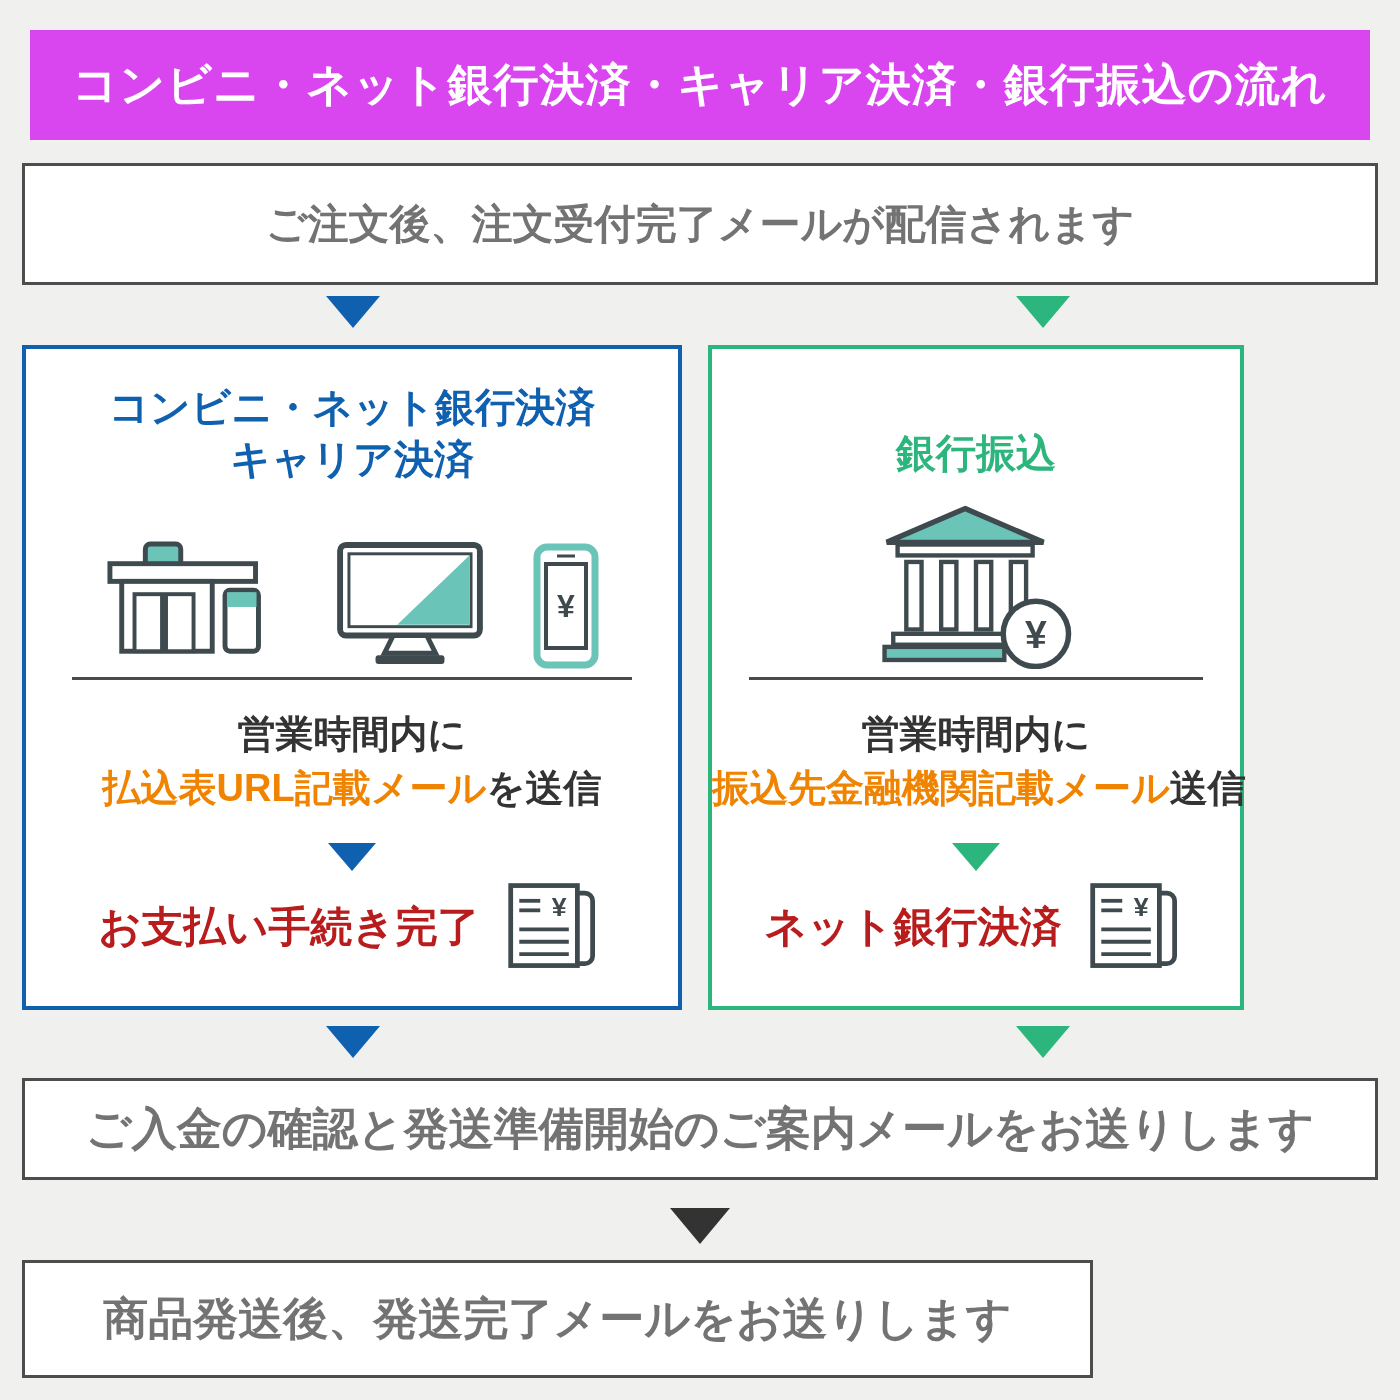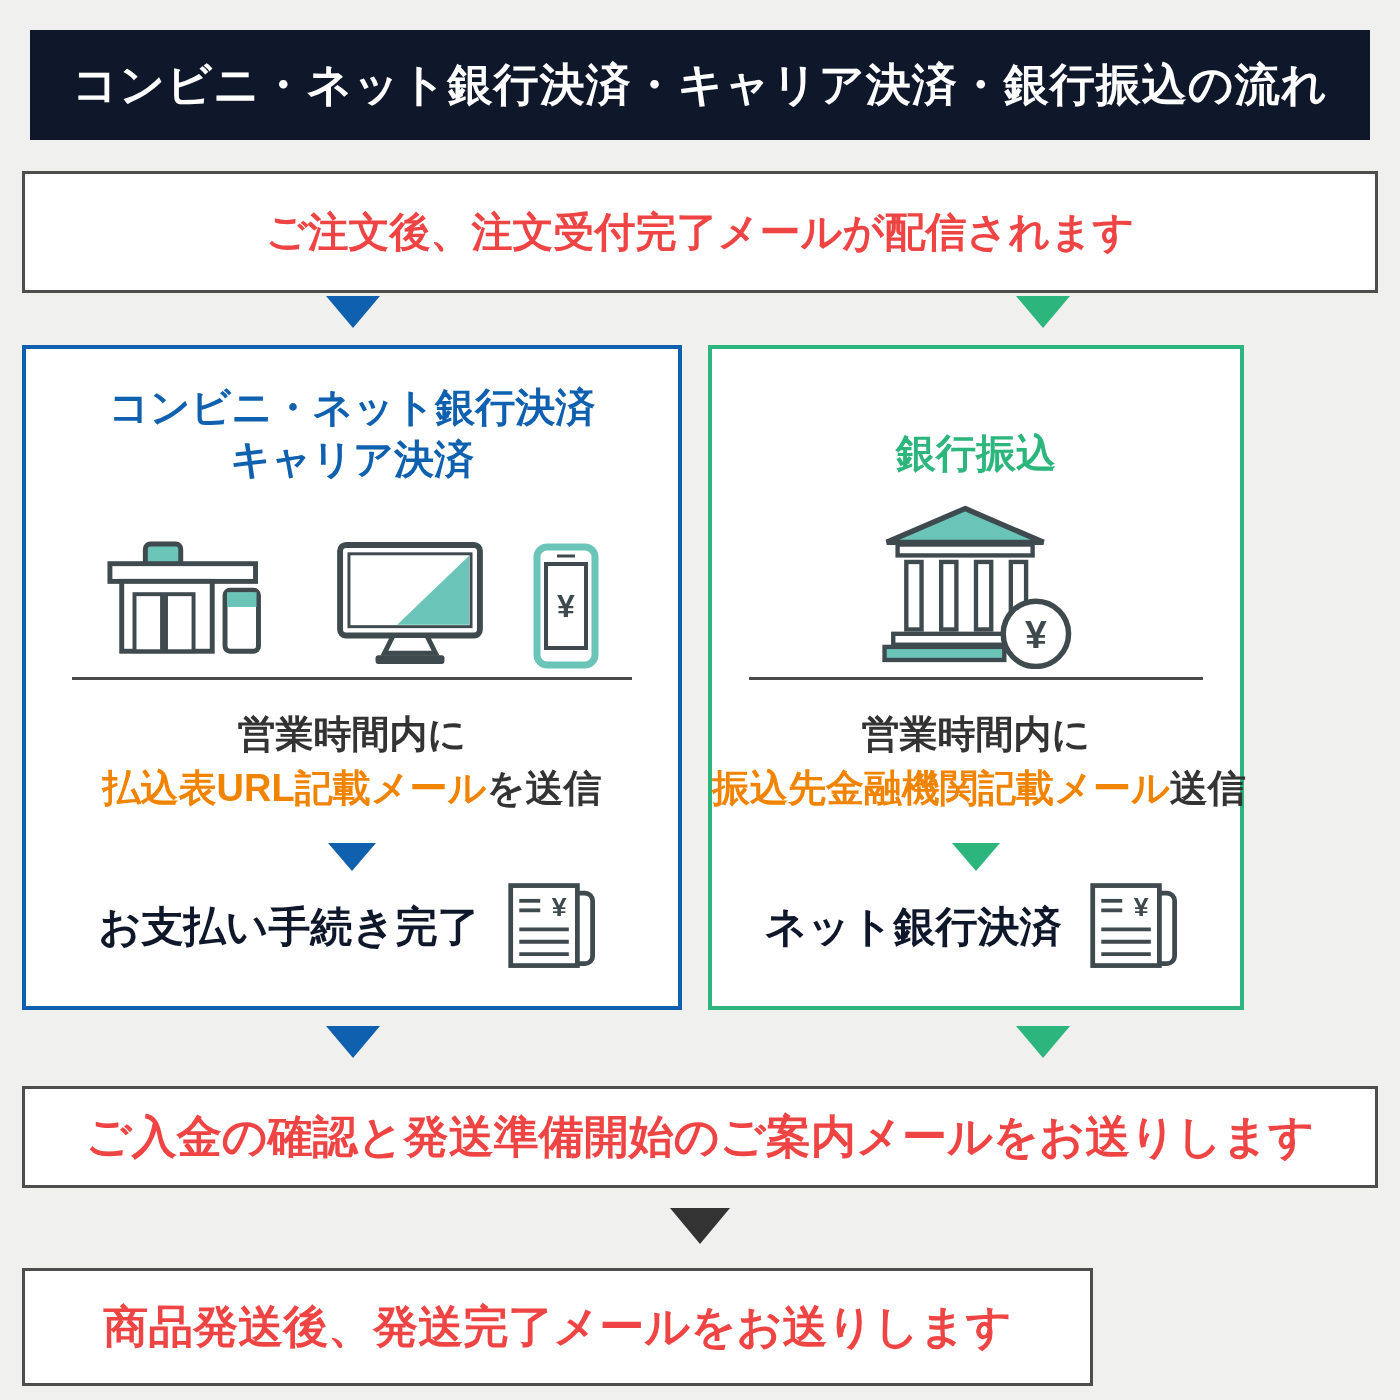--- a/index.html
+++ b/index.html
@@ -6,30 +6,30 @@
   body{background:#ffffff;}
   .page{
     position:relative;width:1400px;height:1400px;overflow:hidden;
     background:#f0f0ee;
     font-family:"Liberation Sans","DejaVu Sans",sans-serif;
     color:#333333;
   }
   
   .header{
     position:absolute;left:30px;top:30px;width:1340px;height:110px;
-    background:#0f172a;color:#ffffff;
+    background:#d946ef;color:#ffffff;
     display:flex;align-items:center;justify-content:center;
     font-size:45px;font-weight:bold;letter-spacing:1px;
     box-sizing:border-box;
   }
   
   .step-box{
     position:absolute;background:#ffffff;border:3px solid #4d4d4d;
     display:flex;align-items:center;justify-content:center;
-    font-weight:bold;color:#ef4444;box-sizing:border-box;text-align:center;margin-top:8px;
+    font-weight:bold;color:#737373;box-sizing:border-box;text-align:center;
   }
   #step-order{left:22px;top:163px;width:1356px;height:122px;font-size:41px;}
   #step-confirm{left:22px;top:1078px;width:1356px;height:102px;font-size:45px;}
   #step-ship{left:22px;top:1260px;width:1071px;height:118px;font-size:45px;}
   
   .tri{
     position:absolute;width:0;height:0;
     border-left:27px solid transparent;border-right:27px solid transparent;
     border-top:32px solid #333333;
   }
@@ -76,21 +76,21 @@
   .mail .hl{color:#f08300;}
   .col-arrow{
     position:absolute;top:494px;left:50%;margin-left:-24px;
     width:0;height:0;border-left:24px solid transparent;border-right:24px solid transparent;
     border-top:28px solid #1060b0;
   }
   .col.right .col-arrow{border-top-color:#2cb57c;}
   .complete{
     position:absolute;top:532px;left:0;right:0;
     display:flex;align-items:center;justify-content:center;gap:26px;
-    font-size:42px;font-weight:bold;color:#0f172a;
+    font-size:42px;font-weight:bold;color:#b91c1c;
   }
   svg{display:block;}
   svg text{font-family:"Liberation Sans","DejaVu Sans",sans-serif;font-weight:bold;}
 </style>
 </head>
 <body>
 
 <div class="page">
 
   <div class="header">コンビニ・ネット銀行決済・キャリア決済・銀行振込の流れ</div>

